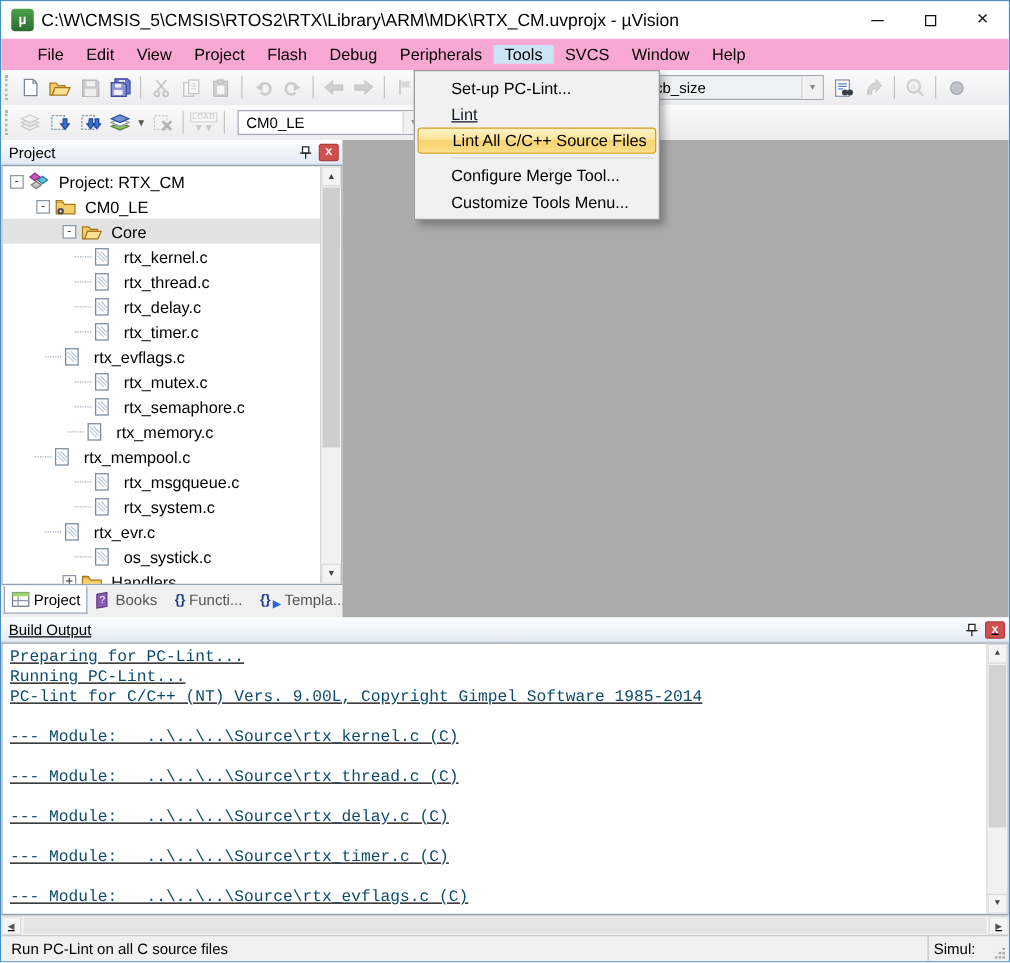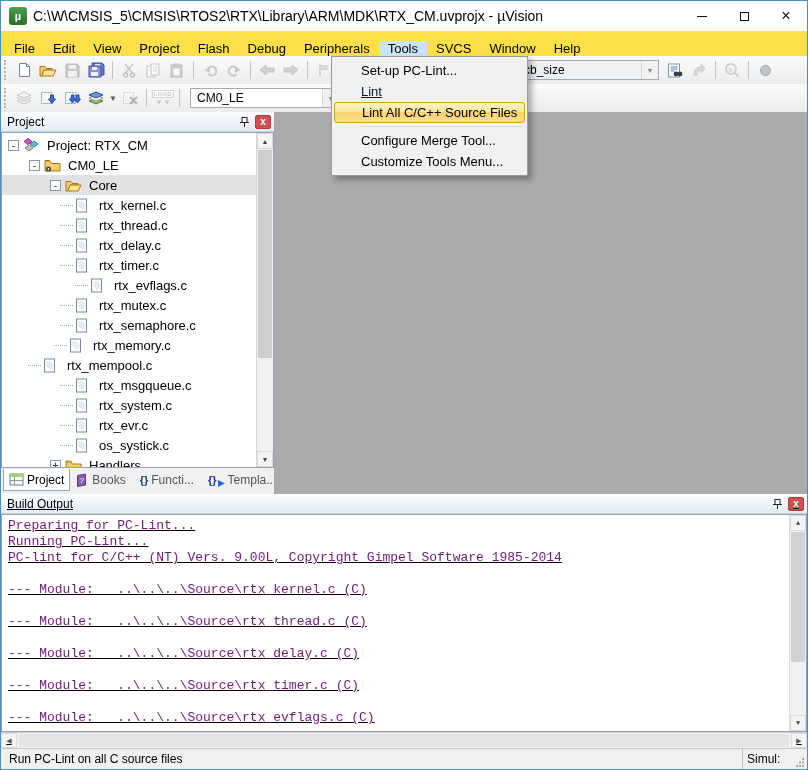--- a/index.html
+++ b/index.html
@@ -14,21 +14,21 @@
     background:linear-gradient(#4ba24d,#2c6b2e); color:#fff; font-size:11px; font-weight:bold;
     display:flex; align-items:center; justify-content:center; }
   .title-text { font-size:14px; color:#000; white-space:nowrap; }
   .win-controls { margin-left:auto; display:flex; height:100%; }
   .win-btn { width:42px; height:100%; display:flex; align-items:center; justify-content:center; color:#111; }
   .glyph-min { width:10px; height:1px; background:#111; display:block; }
   .glyph-max { width:9px; height:9px; border:1px solid #111; display:block; }
   .glyph-close { font-size:16px; line-height:1; color:#111; }
 
   
-  .menubar { flex:0 0 25px; display:flex; align-items:flex-end; background:#fde047; font-size:13px; padding-left:4px; }
+  .menubar { flex:0 0 25px; display:flex; align-items:center; background:#f9a8d4; font-size:13px; padding-left:20px; }
   .menu-item { padding:0 9px; display:flex; align-items:center; color:#000; white-space:nowrap; }
   .menu-item.active { background:#cce4f7; }
 
   
   .toolbar { flex:0 0 28px; display:flex; align-items:center; background:linear-gradient(#fbfbfc,#ececee); position:relative; }
   .grip { width:4px; height:20px; border-left:2px dotted #b3b3b3; margin:0 4px 0 3px; flex:0 0 4px; }
   .tbtn { width:24px; height:24px; display:flex; align-items:center; justify-content:center; flex:0 0 24px; }
   .tbtn.disabled { filter:grayscale(1); opacity:.42; }
   .tsep { width:1px; height:18px; background:#c4c4c4; margin:0 4px; flex:0 0 1px; }
   .caret { font-size:8px; color:#555; width:10px; text-align:center; }
@@ -86,21 +86,21 @@
   .ptab.active { background:#fff; border:1px solid #97a5b6; border-top:none; color:#000; }
   .ptab-sep { width:1px; height:13px; background:#a9a9a9; margin:5px 2px 0; }
   .brace-icon { color:#1a3c8c; font-weight:bold; font-size:11px; }
 
   .editor { flex:1 1 auto; background:#ababab; }
 
   
   .build-panel { flex:0 0 254px; display:flex; flex-direction:column; background:#f0f0f0;text-decoration:underline; }
   .build-content { flex:1 1 auto; background:#fff; border:1px solid #95a2b2; position:relative; overflow:hidden;
     font-family:"Liberation Mono","DejaVu Sans Mono",monospace; font-size:13px; padding:3px 6px; min-height:0; }
-  .bo-line { height:16px; line-height:16px; white-space:pre; color:#701a75; }
+  .bo-line { height:16px; line-height:16px; white-space:pre; color:#0c4a6e; }
   .build-vscroll { position:absolute; top:0; right:0; bottom:0; width:17px; background:#f1f1f1; border-left:1px solid #dcdcdc; }
   .bv-thumb { position:absolute; left:1px; right:1px; top:17px; height:130px; background:#d2d2d2; }
   .build-hscroll { flex:0 0 16px; background:#f1f1f1; border-top:1px solid #cdcdcd; display:flex; align-items:center; }
   .h-arrow { width:16px; height:100%; display:flex; align-items:center; justify-content:center; font-size:7px; color:#555; background:#f4f4f4; border:1px solid #dcdcdc; }
   .h-track { flex:1; height:100%; position:relative; }
   .h-thumb { position:absolute; top:1px; bottom:1px; left:2px; right:2px; background:#e4e4e4; }
 
   
   .statusbar { flex:0 0 21px; background:#f0f0f0; border-top:1px solid #cacaca; display:flex; align-items:center; font-size:12px; color:#000; }
   .sb-msg { flex:1; padding-left:8px; white-space:nowrap; }
@@ -425,21 +425,21 @@
         <div class="tree-row" style="padding-left:58px">
           <span class="dotline"></span>
           <span class="ticon">
               <svg width="13" height="15">
                 <rect x="1.5" y="1" width="10" height="13" fill="#fff" stroke="#7789a0"></rect>
                 <path d="M3 3.5l7 7M3 6.5l5 5M5.5 3l5 5" stroke="#bccadc"></path>
               </svg>
             </span>
           <span class="tlabel">rtx_timer.c</span>
         </div>
-        <div class="tree-row" style="padding-left:73px">
+        <div class="tree-row" style="padding-left:34px">
           <span class="dotline"></span>
           <span class="ticon">
               <svg width="13" height="15">
                 <rect x="1.5" y="1" width="10" height="13" fill="#fff" stroke="#7789a0"></rect>
                 <path d="M3 3.5l7 7M3 6.5l5 5M5.5 3l5 5" stroke="#bccadc"></path>
               </svg>
             </span>
           <span class="tlabel">rtx_evflags.c</span>
         </div>
         <div class="tree-row" style="padding-left:58px">
@@ -495,21 +495,21 @@
         <div class="tree-row" style="padding-left:58px">
           <span class="dotline"></span>
           <span class="ticon">
               <svg width="13" height="15">
                 <rect x="1.5" y="1" width="10" height="13" fill="#fff" stroke="#7789a0"></rect>
                 <path d="M3 3.5l7 7M3 6.5l5 5M5.5 3l5 5" stroke="#bccadc"></path>
               </svg>
             </span>
           <span class="tlabel">rtx_system.c</span>
         </div>
-        <div class="tree-row" style="padding-left:58px">
+        <div class="tree-row" style="padding-left:34px">
           <span class="dotline"></span>
           <span class="ticon">
               <svg width="13" height="15">
                 <rect x="1.5" y="1" width="10" height="13" fill="#fff" stroke="#7789a0"></rect>
                 <path d="M3 3.5l7 7M3 6.5l5 5M5.5 3l5 5" stroke="#bccadc"></path>
               </svg>
             </span>
           <span class="tlabel">rtx_evr.c</span>
         </div>
         <div class="tree-row" style="padding-left:58px">

